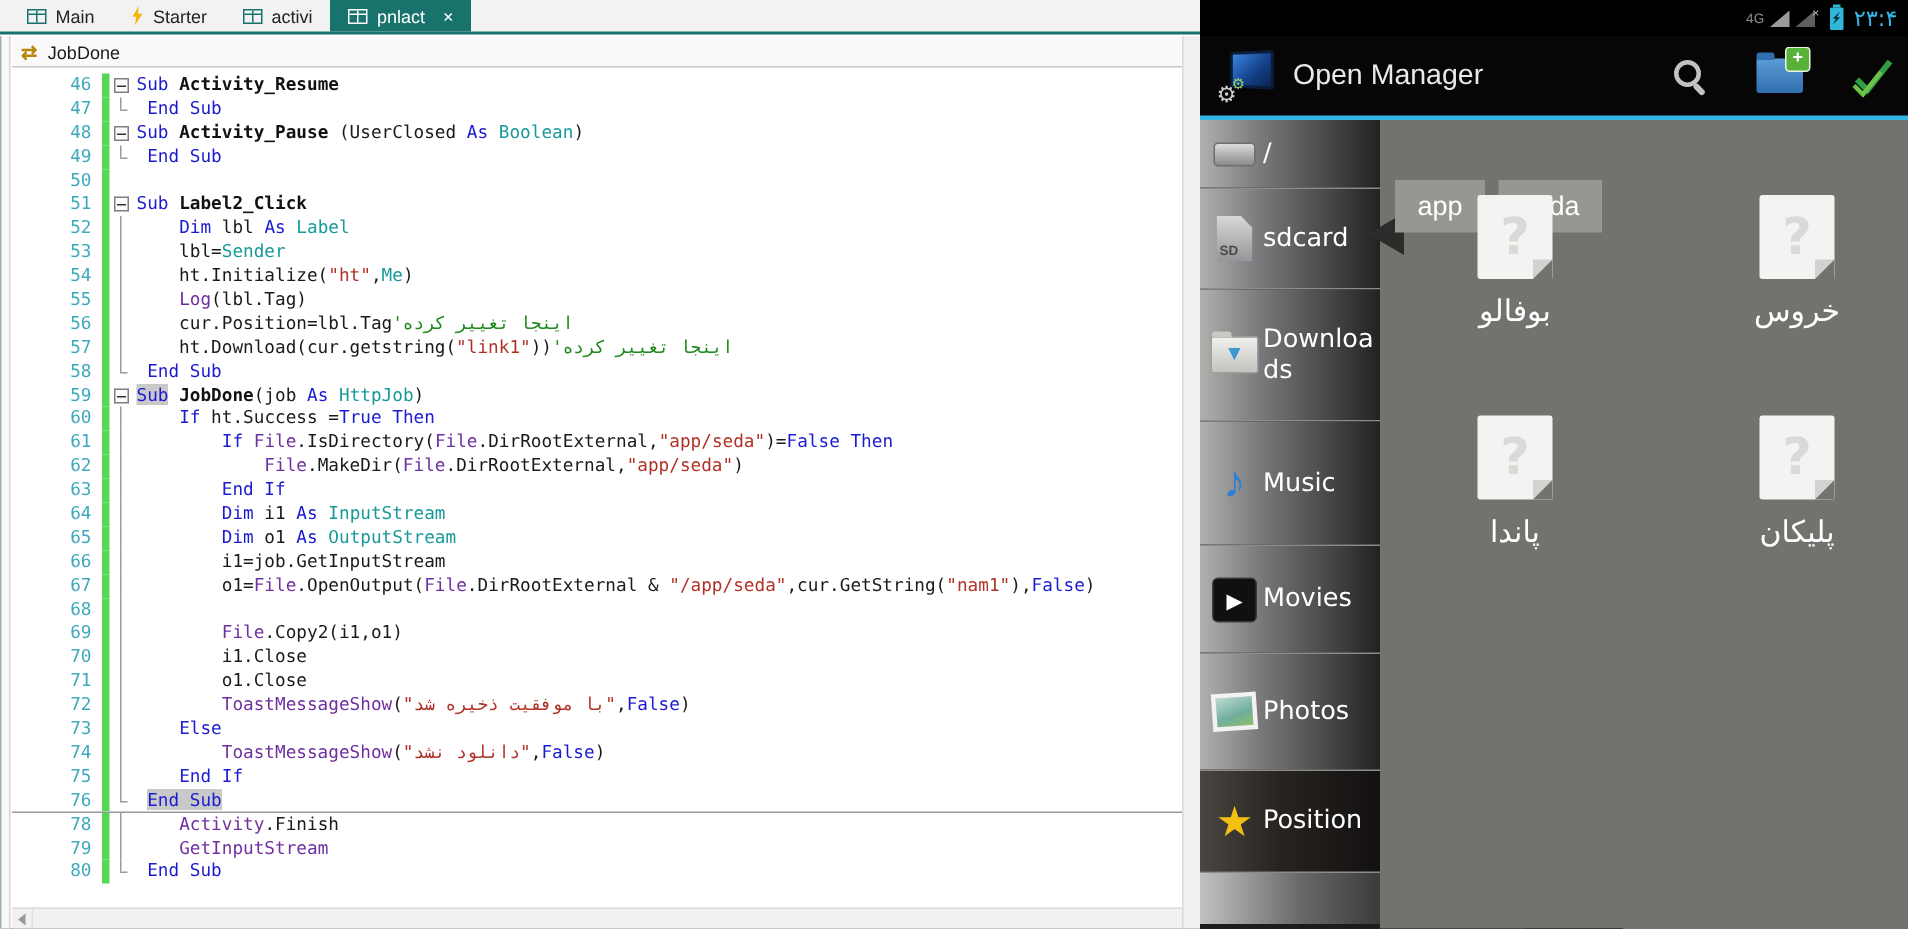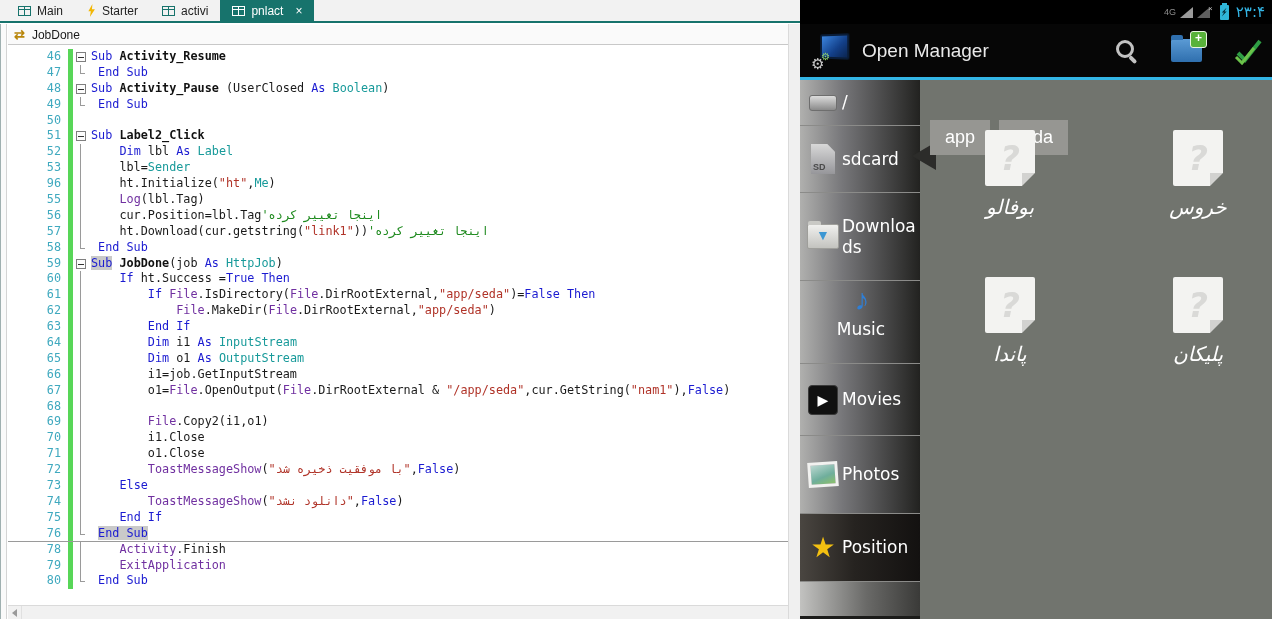--- a/index.html
+++ b/index.html
@@ -131,21 +131,21 @@
     justify-content:center; color:#fff; font-size:14px; }
   .si-photos { width:30px; height:25px; border:3px solid #f2f2f0;
     background:linear-gradient(160deg,#bcd8d2 0%,#6fae9c 60%,#8cc06a 100%); transform:rotate(-4deg); }
   .si-bookmarks::after { content:"★"; font-size:28px; color:#f3c011; line-height:28px; }
 
   .am-content { position:absolute; left:120px; top:80px; right:0; bottom:0; background:#71746e; }
   .sel-arrow { position:absolute; left:-8px; top:62px; width:0; height:0;
     border-right:24px solid #2c2c2a; border-top:14px solid transparent; border-bottom:14px solid transparent; }
   .bc-row { position:absolute; left:10px; top:8px; display:flex;margin-top:32px; }
   .bc { background:#969692; color:#fff; font-size:18px; padding:7px 15px; margin-right:9px; }
-  .gi { position:absolute; width:170px; text-align:center;font-style:italic; }
+  .gi { position:absolute; width:170px; text-align:center; }
   .gi-0 { left:5px;   top:50px; }
   .gi-1 { left:193px; top:50px; }
   .gi-2 { left:5px;   top:197px; }
   .gi-3 { left:193px; top:197px; }
   .ficon { width:50px; height:56px; background:#f3f3f1; border-radius:2px; margin:0 auto; position:relative; }
   .ficon::before { content:"?"; position:absolute; inset:0; display:flex; align-items:center;
     justify-content:center; font-size:34px; color:#d9d9d7; font-weight:bold;
     font-family:"DejaVu Sans", sans-serif; }
   .ficon::after { content:""; position:absolute; right:0; bottom:0; width:0; height:0;
     border-top:13px solid #d2d2d0; border-right:13px solid #71746e; }
@@ -222,21 +222,21 @@
         <span class="fold f-line"></span>
         <span class="src"><span class="tk pl">    </span><span class="tk kw">Dim</span><span class="tk pl"> lbl </span><span class="tk kw">As</span><span class="tk pl"> </span><span class="tk ty">Label</span></span>
       </div>
       <div class="code-line">
         <span class="ln">53</span>
         <span class="chg"></span>
         <span class="fold f-line"></span>
         <span class="src"><span class="tk pl">    lbl=</span><span class="tk ty">Sender</span></span>
       </div>
       <div class="code-line">
-        <span class="ln">96</span>
+        <span class="ln">54</span>
         <span class="chg"></span>
         <span class="fold f-line"></span>
         <span class="src"><span class="tk pl">    ht.Initialize(</span><span class="tk st">"ht"</span><span class="tk pl">,</span><span class="tk ty">Me</span><span class="tk pl">)</span></span>
       </div>
       <div class="code-line">
         <span class="ln">55</span>
         <span class="chg"></span>
         <span class="fold f-line"></span>
         <span class="src"><span class="tk pl">    </span><span class="tk ob">Log</span><span class="tk pl">(lbl.Tag)</span></span>
       </div>
@@ -369,21 +369,21 @@
       <div class="code-line">
         <span class="ln">78</span>
         <span class="chg"></span>
         <span class="fold f-line"></span>
         <span class="src"><span class="tk pl">    </span><span class="tk ob">Activity</span><span class="tk pl">.Finish</span></span>
       </div>
       <div class="code-line">
         <span class="ln">79</span>
         <span class="chg"></span>
         <span class="fold f-line"></span>
-        <span class="src"><span class="tk pl">    </span><span class="tk ob">ExitApplication</span></span>
+        <span class="src"><span class="tk pl">    </span><span class="tk ob">GetInputStream</span></span>
       </div>
       <div class="code-line">
         <span class="ln">80</span>
         <span class="chg"></span>
         <span class="fold f-hook"></span>
         <span class="src"><span class="tk pl"> </span><span class="tk kw">End Sub</span></span>
       </div>
     </div>
   <div class="vscroll"></div>
   <div class="hscroll">
@@ -431,21 +431,21 @@
           <span class="si-sdcard"></span>
         </span>
         <span class="slabel">sdcard</span>
       </div>
       <div class="srow" style="height: 88px;">
         <span class="si">
           <span class="si-downloads"></span>
         </span>
         <span class="slabel">Downloads</span>
       </div>
-      <div class="srow" style="height: 83px; flex-direction: column;">
+      <div class="srow" style="height: 83px;">
         <span class="si">
           <span class="si-music"></span>
         </span>
         <span class="slabel">Music</span>
       </div>
       <div class="srow" style="height: 72px;">
         <span class="si">
           <span class="si-movies"></span>
         </span>
         <span class="slabel">Movies</span>

